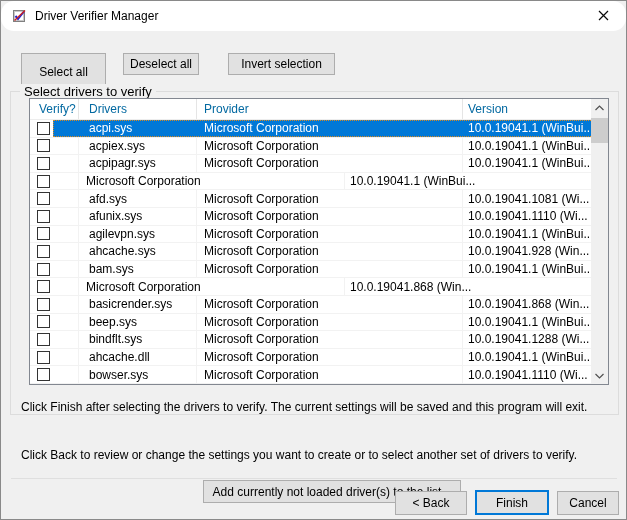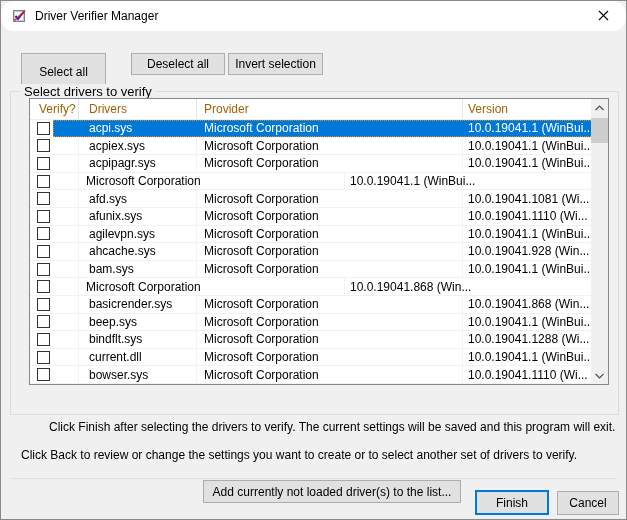--- a/index.html
+++ b/index.html
@@ -14,35 +14,35 @@
   .app-icon{width:16px;height:16px;margin-left:11px;display:inline-block;}
   .title-text{margin-left:7px;font-size:12px;color:#000;}
   .close-btn{position:absolute;right:0;top:0;width:45px;height:29px;display:flex;align-items:center;justify-content:center;cursor:default;}
   
   .btn{
     position:absolute;background:#e1e1e1;border:1px solid #adadad;
     font-family:"Liberation Sans","DejaVu Sans",sans-serif;font-size:12px;color:#000;
     display:flex;align-items:center;justify-content:center;padding:0;
   }
   .btn-selectall{left:20px;top:52px;width:85px;height:38px;}
-  .btn-deselectall{left:130px;top:52px;width:94px;height:22px;}
-  .btn-invert{left:227px;top:52px;width:95px;height:22px;}
+  .btn-deselectall{left:122px;top:52px;width:76px;height:22px;}
+  .btn-invert{left:227px;top:52px;width:107px;height:22px;}
   .btn-add{left:192px;top:388px;width:258px;height:23px;}
   .btn-back{left:394px;top:490px;width:72px;height:24px;}
   .btn-finish{left:474px;top:489px;width:74px;height:25px;border:2px solid #0078d7;}
   .btn-cancel{left:556px;top:490px;width:62px;height:24px;}
   
   .groupbox{position:absolute;left:9px;top:90px;width:609px;height:324px;border:1px solid #dcdcdc;}
   .group-label{position:absolute;left:9px;top:-8px;background:#f0f0f0;padding:0 4px;font-size:13px;}
   
   .listview{position:absolute;left:18px;top:6px;width:580px;height:287px;background:#fff;border:1px solid #828790;display:flex;flex-direction:column;}
   .lv-body{display:flex;flex:1;min-height:0;}
   .lv-content{width:561px;display:flex;flex-direction:column;}
   .lv-header{display:flex;height:21px;background:#fff;border-bottom:1px solid #ededed;flex:none;}
-  .lv-header .hcell{display:flex;align-items:center;border-right:1px solid #e5e5e5;color:#a16207;}
+  .lv-header .hcell{display:flex;align-items:center;border-right:1px solid #e5e5e5;color:#0369a1;}
   .h-verify{width:49px;padding-left:9px;}
   .h-drivers{width:118px;padding-left:10px;}
   .h-provider{width:266px;padding-left:7px;}
   .h-version{flex:1;padding-left:5px;border-right:none !important;}
   .lv-rows{flex:1;display:flex;flex-direction:column;}
   .lv-row{display:flex;height:17.6px;flex:none;border-bottom:1px solid #f2f2f2;align-items:stretch;}
   .cb-zone{width:23px;flex:none;display:flex;align-items:center;}
   .checkbox{width:13px;height:13px;border:1px solid #333;background:#fff;margin-left:7px;flex:none;}
   .hl-zone{flex:1;display:flex;align-items:stretch;}
   .cell{display:flex;align-items:center;white-space:nowrap;overflow:hidden;}
@@ -53,21 +53,21 @@
   .lv-row.selected .hl-zone{background:#0078d7;color:#fff;outline:1px dotted #d98a20;outline-offset:-1px;}
   .lv-row.selected .c-spacer,.lv-row.selected .c-driver,.lv-row.selected .c-provider{border-right-color:transparent;}
   
   .lv-scrollbar{width:17px;flex:none;background:#f0f0f0;position:relative;}
   .sb-arrow{position:absolute;left:0;width:17px;height:17px;display:flex;align-items:center;justify-content:center;}
   .sb-up{top:0;}
   .sb-down{bottom:0;}
   .sb-thumb{position:absolute;left:0;top:19px;width:17px;height:25px;background:#cdcdcd;}
   
   .instr{position:absolute;left:20px;font-size:12px;color:#000;white-space:nowrap;}
-  .instr-1{top:419px;margin-left:28px;}
+  .instr-1{top:399px;}
   .instr-2{top:447px;}
   .bottom-sep{position:absolute;left:10px;right:9px;top:477px;border-top:1px solid #dfdfdf;}
 </style>
 </head>
 <body>
 
 <div class="dialog">
 
   <div class="titlebar">
     <span class="app-icon">
@@ -243,21 +243,21 @@
       <div class="cell c-provider">Microsoft Corporation</div>
       <div class="cell c-version">10.0.19041.1288 (Wi...</div>
     </div>
   </div>
               <div class="lv-row">
     <div class="cb-zone">
       <div class="checkbox"></div>
     </div>
     <div class="hl-zone">
       <div class="cell c-spacer"></div>
-      <div class="cell c-driver">current.dll</div>
+      <div class="cell c-driver">ahcache.dll</div>
       <div class="cell c-provider">Microsoft Corporation</div>
       <div class="cell c-version">10.0.19041.1 (WinBui...</div>
     </div>
   </div>
               <div class="lv-row">
     <div class="cb-zone">
       <div class="checkbox"></div>
     </div>
     <div class="hl-zone">
       <div class="cell c-spacer"></div>
@@ -285,16 +285,17 @@
     </div>
 
     <button class="btn btn-add">Add currently not loaded driver(s) to the list...</button>
   </div>
 
   <div class="instr instr-1">Click Finish after selecting the drivers to verify. The current settings will be saved and this program will exit.</div>
   <div class="instr instr-2">Click Back to review or change the settings you want to create or to select another set of drivers to verify.</div>
 
   <div class="bottom-sep"></div>
 
+  <button class="btn btn-back">&lt; Back</button>
   <button class="btn btn-finish">Finish</button>
   <button class="btn btn-cancel">Cancel</button>
 
 </div>
 
 </body></html>

